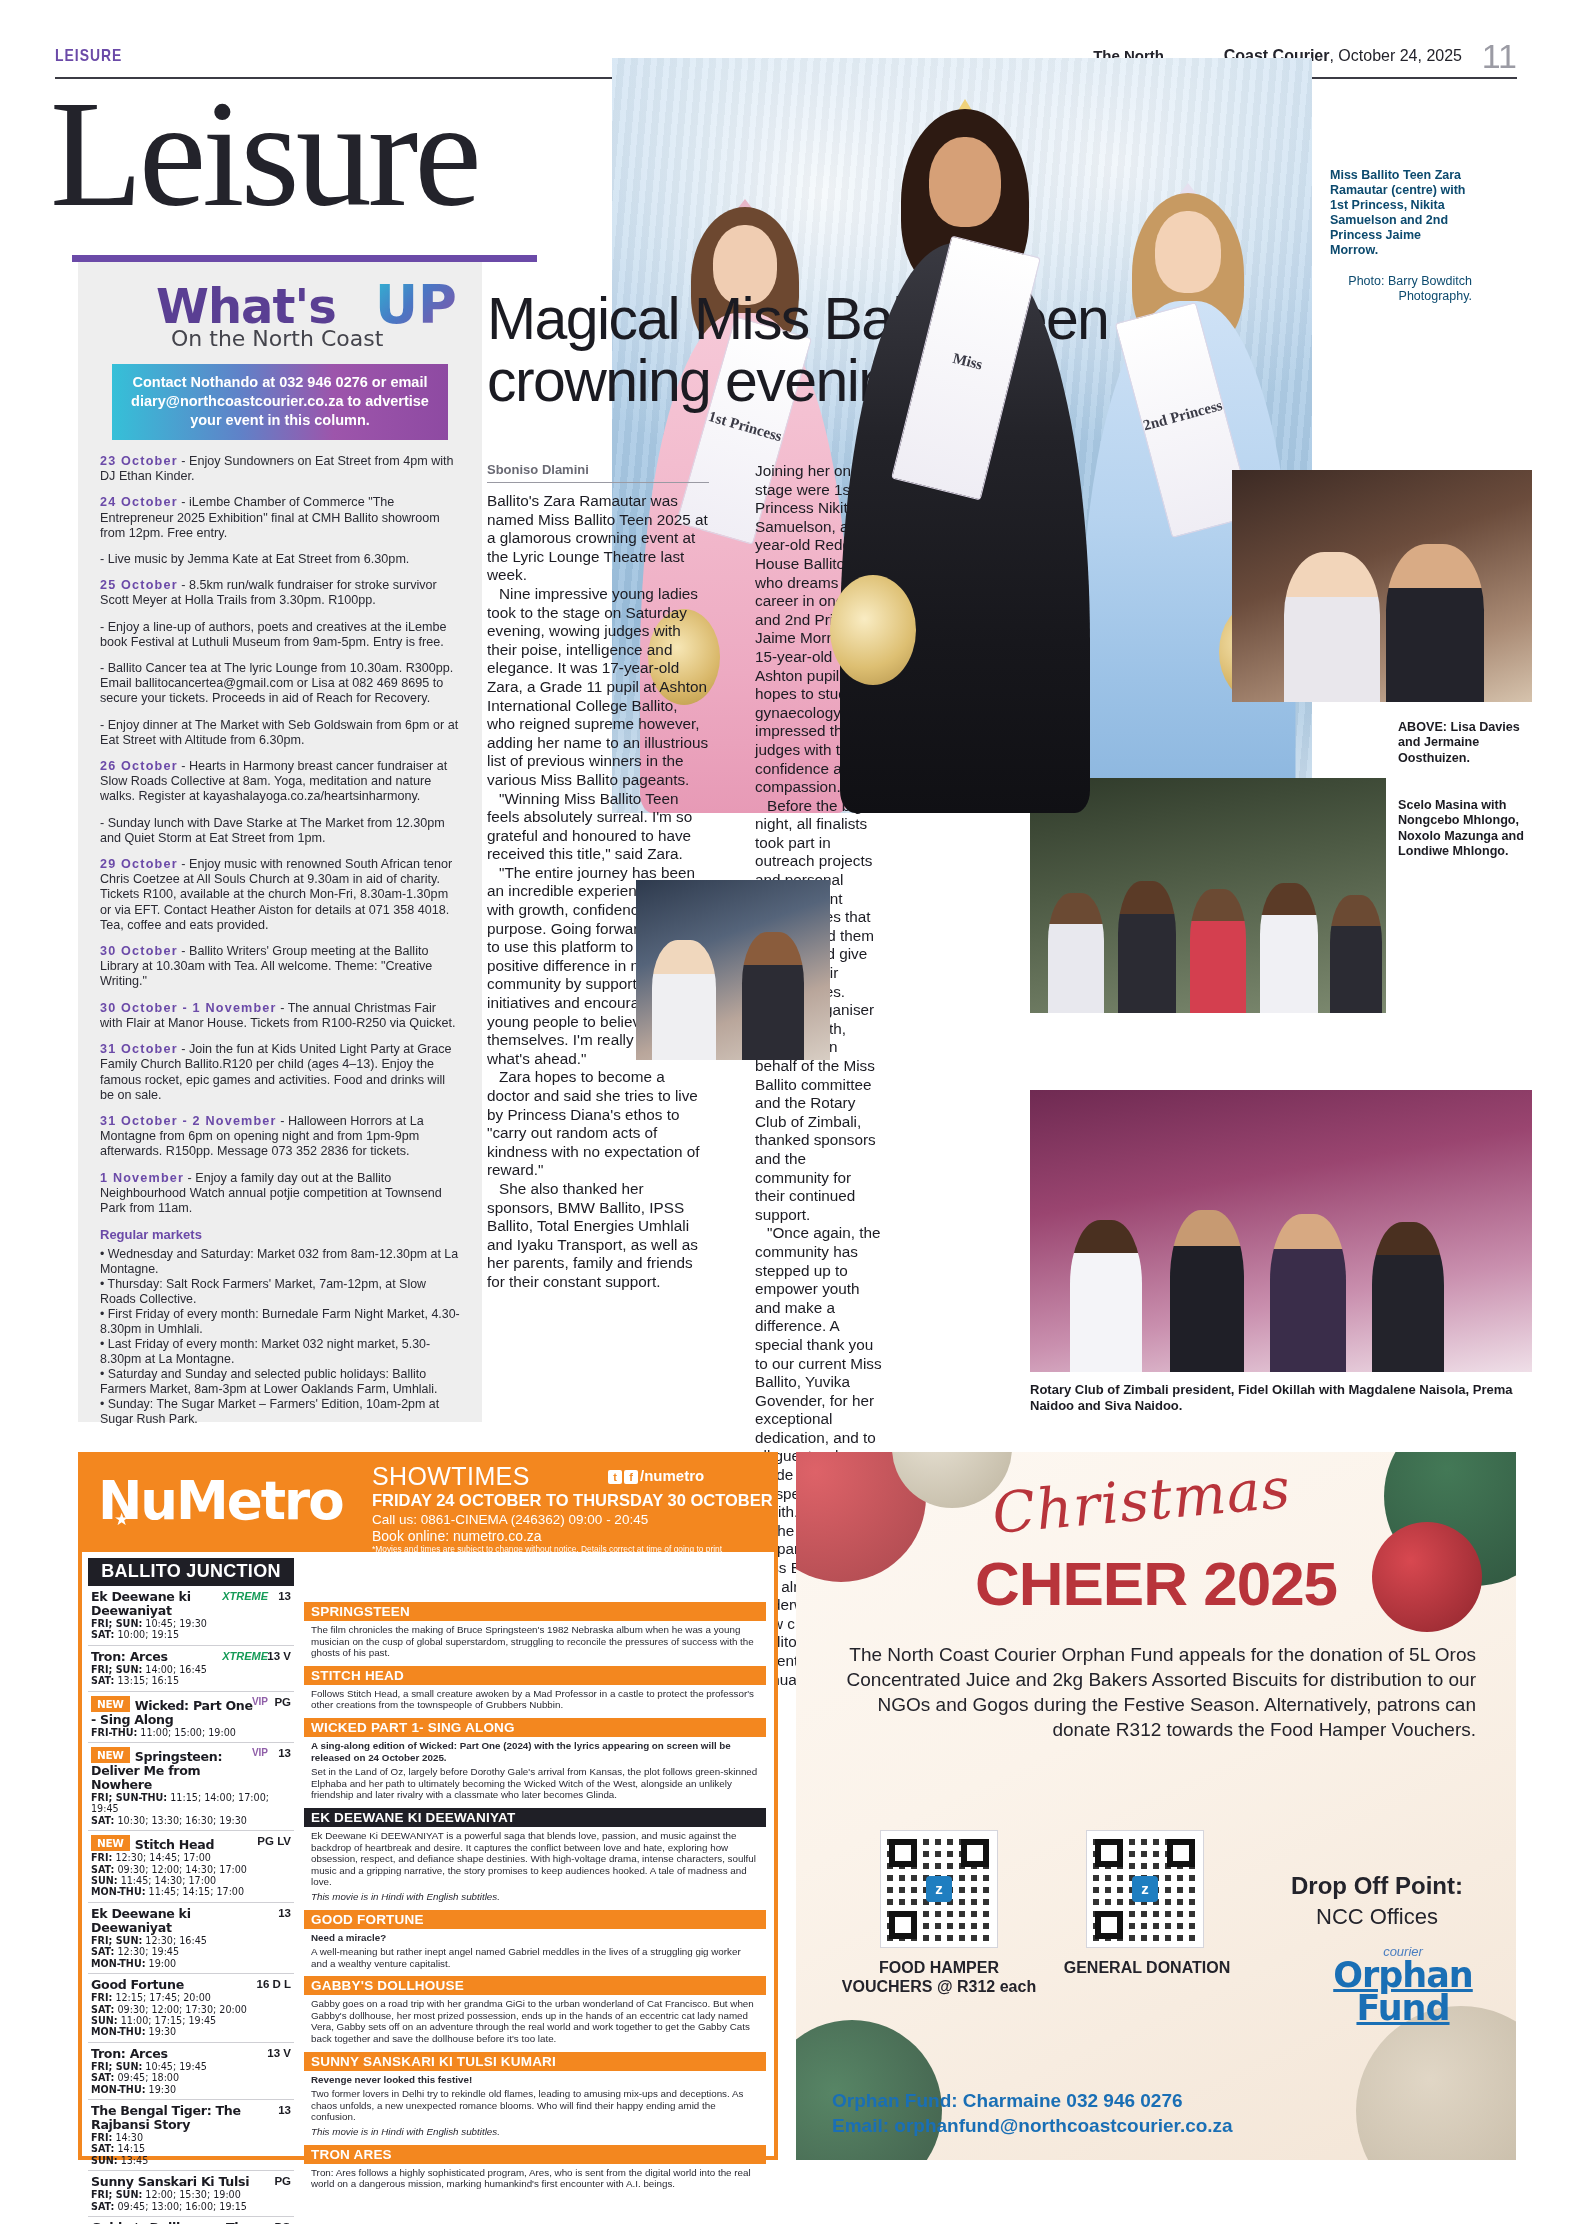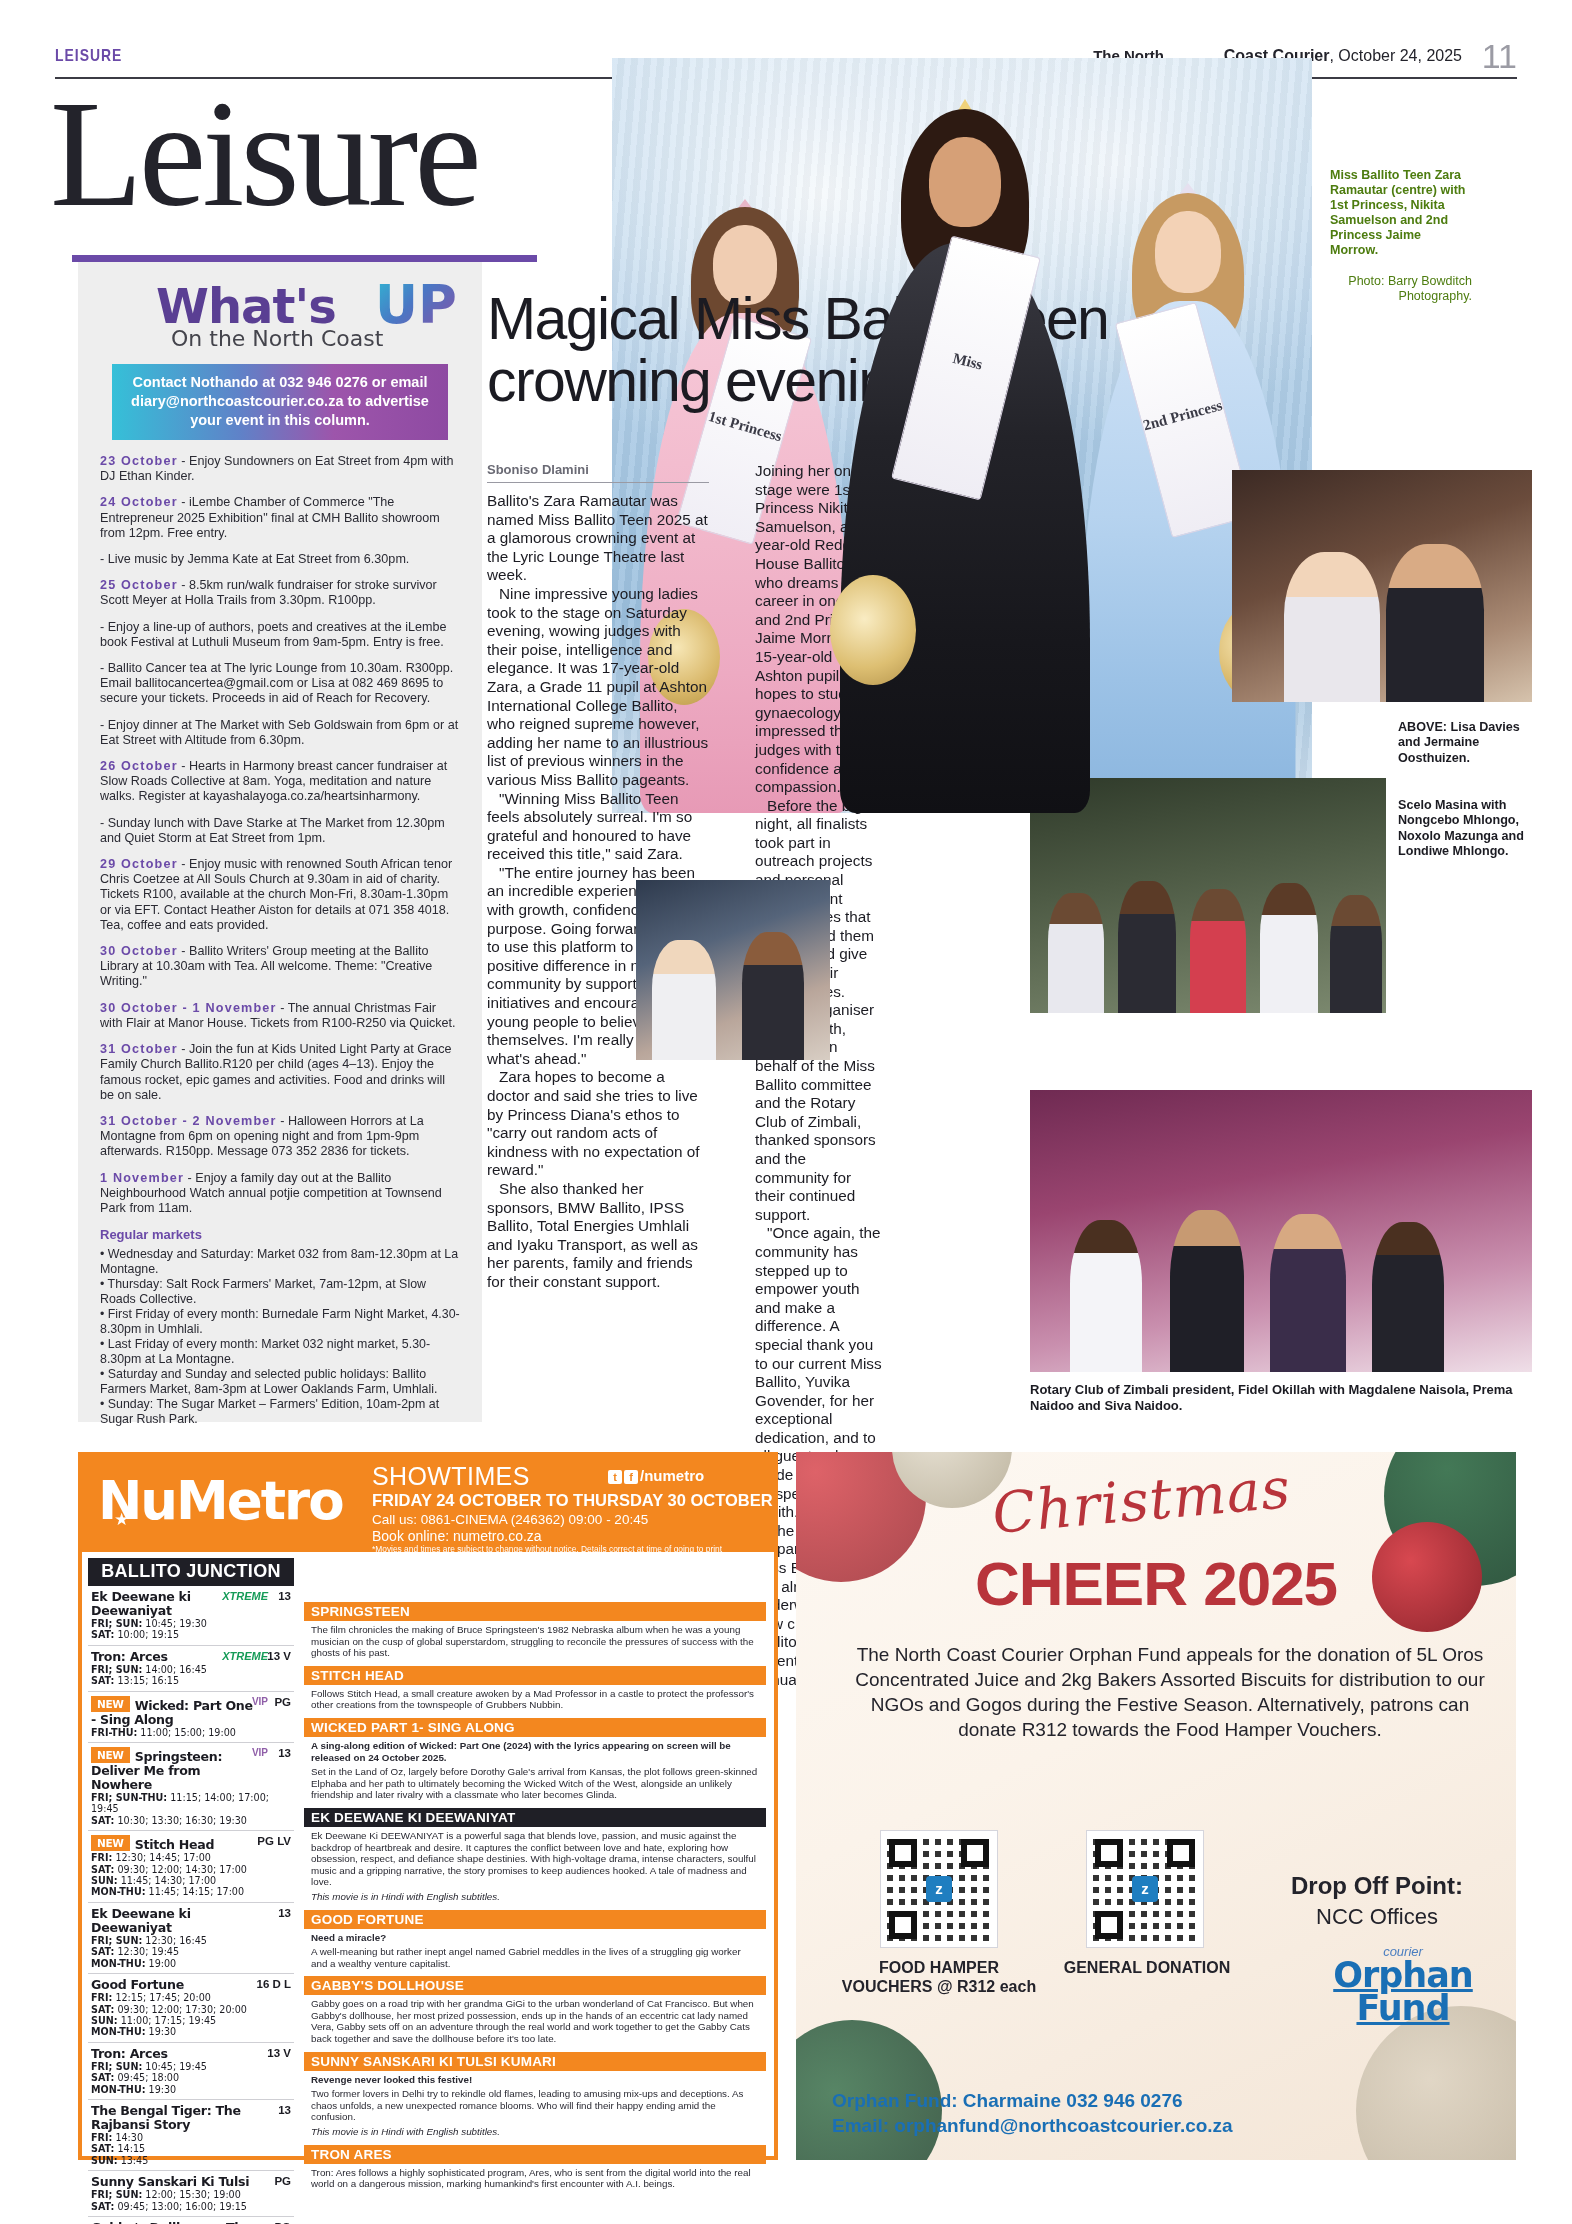--- a/index.html
+++ b/index.html
@@ -79,21 +79,21 @@
   .figR .sash { top:148px; left:62px; width:84px; height:222px; transform:rotate(-15deg);
      background:linear-gradient(180deg,#ffffff,#efedf4); border:1px solid #ddd6e6; }
   .figR .bouq { position:absolute; bottom:112px; right:2px; width:74px; height:98px; border-radius:50%;
      background:radial-gradient(circle at 40% 40%, #f7e7b6, #d9b86a 60%, #b79645); }
   .sash-txt{ position:absolute; left:0; right:0; text-align:center; top:44%;
      font-size:15px; font-weight:bold; color:#3a3a46; transform:rotate(0deg);
      font-family:"Liberation Serif", serif; }
 
   
   .hero-cap { position:absolute; left:1330px; top:168px; width:142px;
-     font-size:12.5px; line-height:15px; font-weight:bold; color:#4d7c0f; }
+     font-size:12.5px; line-height:15px; font-weight:bold; color:#0c4a6e; }
   .hero-cap .credit { font-weight:normal; text-align:right; display:block; margin-top:16px; }
 
   
   .headline { position:absolute; left:487px; top:288px; width:740px;
      font-family:"Liberation Sans", sans-serif; font-size:59px; line-height:62px;
      letter-spacing:-1.6px; color:#1b1b22; }
 
   
   .wu { position:absolute; left:78px; top:262px; width:404px; height:1160px; background:#eeeeee; }
   .wu-logo { position:relative; height:100px; }
@@ -197,21 +197,21 @@
   
   .xmas { position:absolute; left:796px; top:1452px; width:720px; height:708px;
     background:linear-gradient(155deg,#fdf8f2 0%, #fbf3ea 40%, #f7ece0 70%, #f3e5d6 100%);
     overflow:hidden; }
   .xmas-deco { position:absolute; border-radius:50%; }
   .xmas-script { position:absolute; left:196px; top:16px; font-family:"DejaVu Serif", serif;
      font-style:italic; font-size:56px; color:#b8343b; transform:rotate(-5deg); letter-spacing:1px; }
   .xmas-cheer { position:absolute; left:100px; top:96px; width:520px; text-align:center;
      font-size:62px; font-weight:bold; color:#b8343b; letter-spacing:-1px;
      font-family:"Liberation Sans", sans-serif; }
-  .xmas-body { position:absolute; left:56px; top:190px; width:636px; text-align:center;
+  .xmas-body { position:absolute; left:44px; top:190px; width:636px; text-align:right;
      font-size:19px; line-height:25px; color:#23232b; }
   .qr { position:absolute; width:118px; height:118px; background:#fff; border:1px solid #d5d5dc; }
   .qr-inner{ position:absolute; inset:6px;
     background-image:
       repeating-linear-gradient(90deg,#111 0 6px, #fff 6px 12px),
       repeating-linear-gradient(0deg,#111 0 6px, #fff 6px 12px);
     background-blend-mode:screen; opacity:.92; }
   .qr .fp{position:absolute;width:28px;height:28px;border:6px solid #111;background:#fff;}
   .qr .ctr{position:absolute;left:50%;top:50%;transform:translate(-50%,-50%);width:26px;height:26px;
      background:#1f7ec0;border-radius:4px;color:#fff;font-size:15px;font-weight:bold;text-align:center;line-height:26px;}

